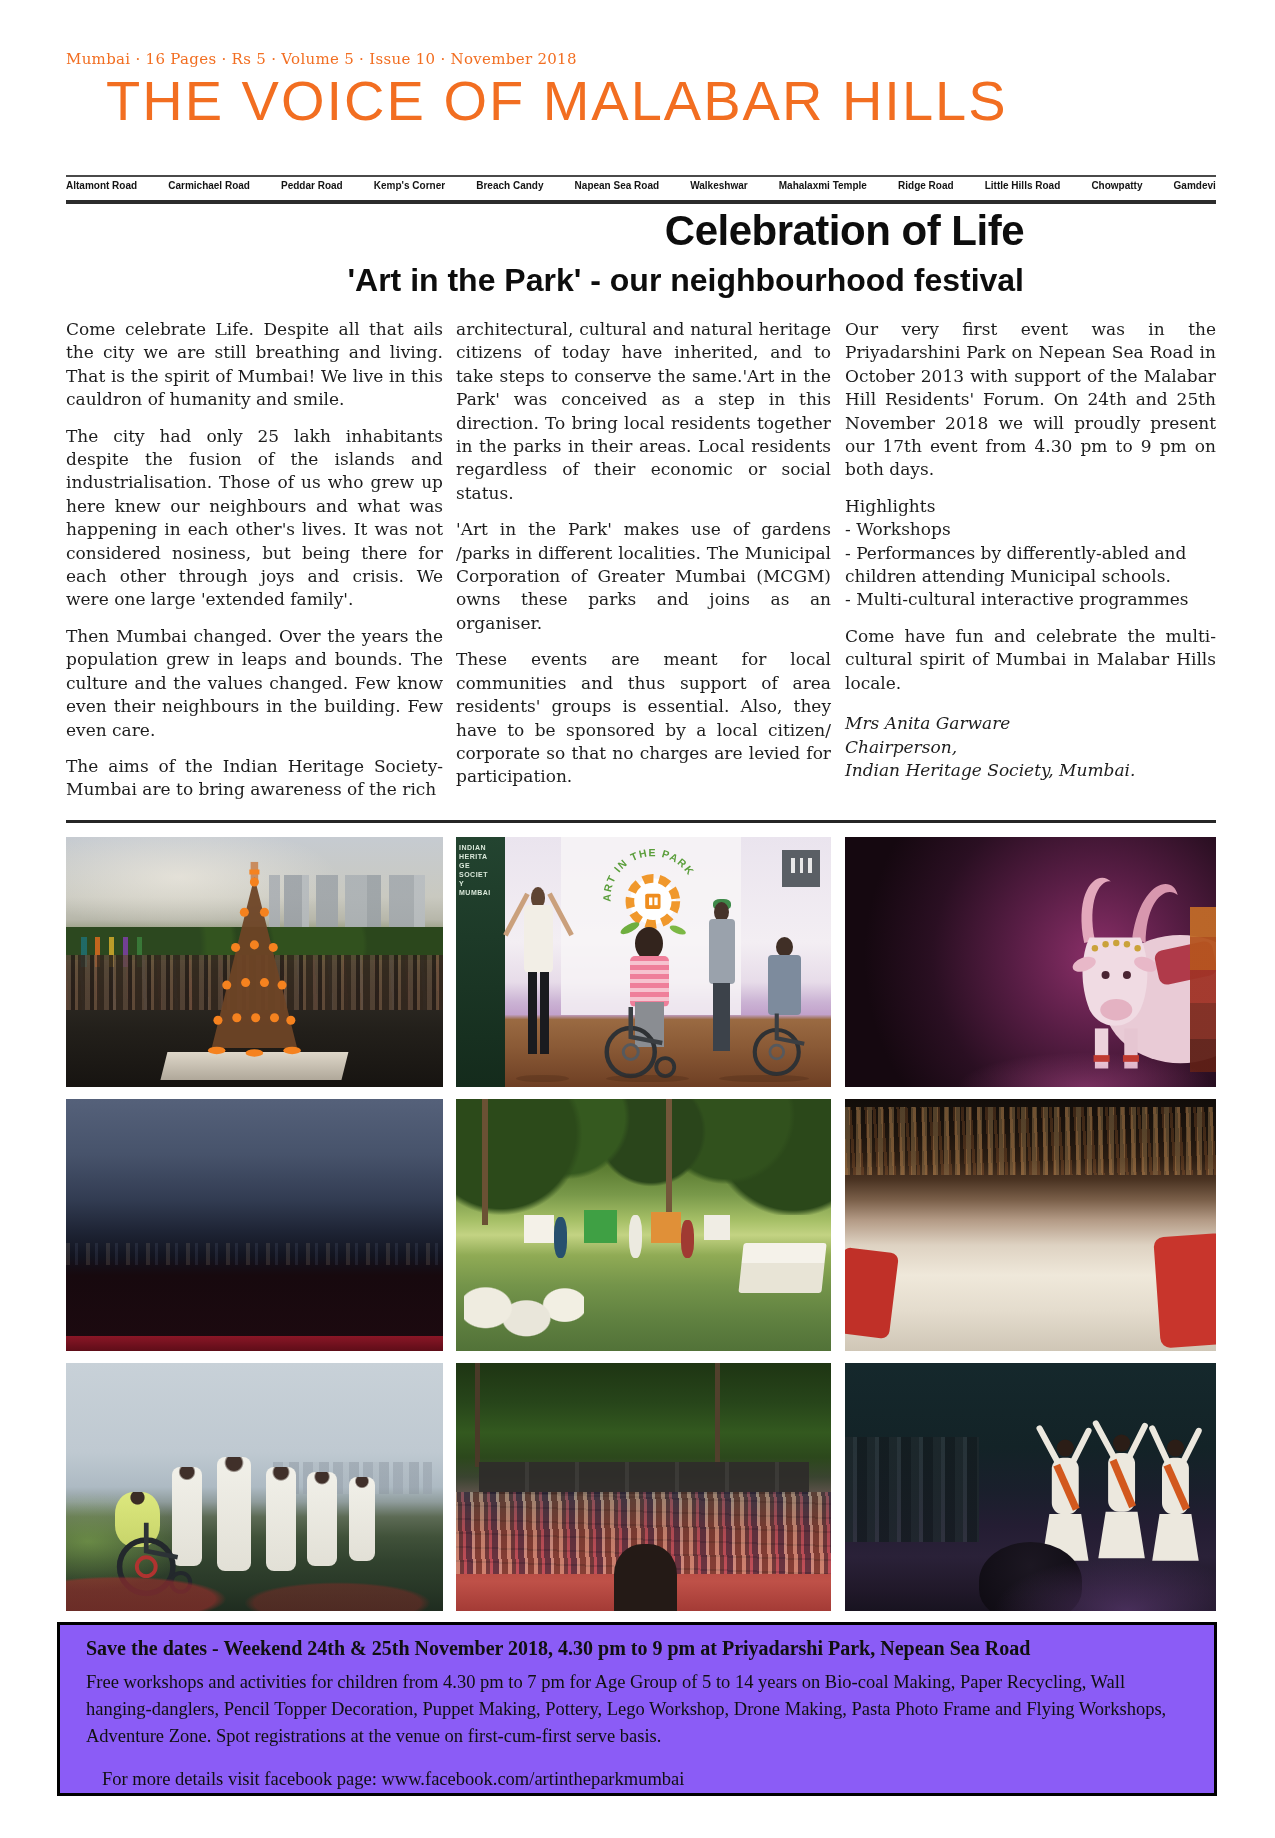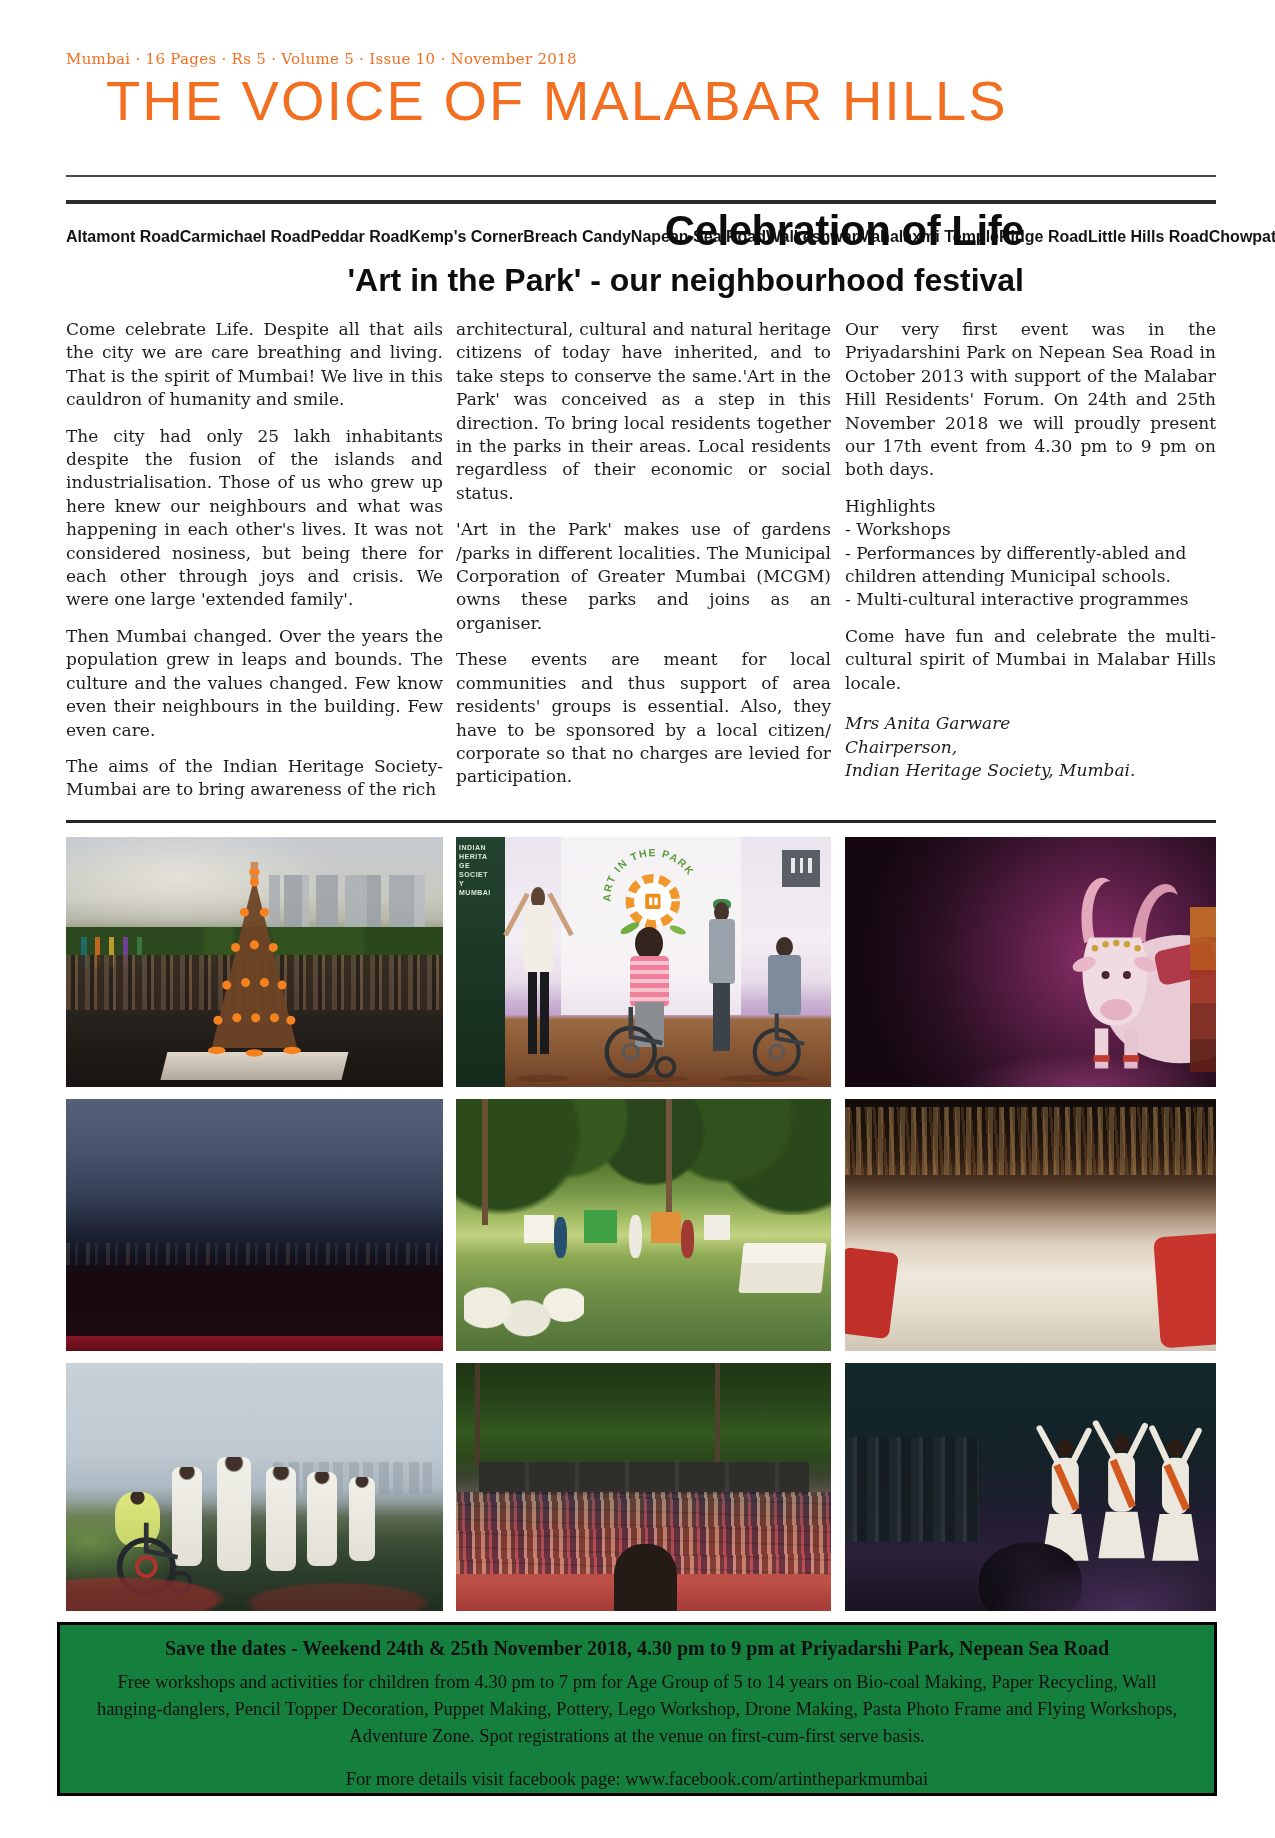--- a/index.html
+++ b/index.html
@@ -5,21 +5,21 @@
   html,body{margin:0;padding:0;background:#ffffff;}
   body{width:1275px;height:1838px;position:relative;font-family:"DejaVu Serif",serif;}
   .abs{position:absolute;}
 
   
   #meta{left:66px;top:50px;font-size:15px;letter-spacing:.3px;}
   #paper-title{left:106px;top:70px;font-family:"Liberation Sans",sans-serif;font-weight:normal;
                font-size:56px;letter-spacing:2px;line-height:1.1;white-space:nowrap;}
   .rule-thin{left:66px;width:1150px;top:175px;height:2px;background:#4a4a4a;}
   #locations{left:66px;width:1150px;top:180px;display:flex;justify-content:space-between;
-             font-family:"Liberation Sans",sans-serif;font-weight:bold;font-size:16px;color:#141414;margin-top:48px;}
+             font-family:"Liberation Sans",sans-serif;font-weight:bold;font-size:10px;color:#141414;}
   #locations span{white-space:nowrap;}
   .rule-thick{left:66px;width:1150px;top:200px;height:4px;background:#2c2c2c;}
 
   
   #head-block{left:66px;top:207px;width:958px;text-align:right;color:#0d0d0d;
               font-family:"Liberation Sans",sans-serif;}
   #headline{font-size:42px;font-weight:bold;letter-spacing:-.5px;margin:0;}
   #subheadline{font-size:32px;font-weight:bold;margin:7px 0 0;}
 
   
@@ -201,21 +201,21 @@
   .p9{background:linear-gradient(180deg,#15282c 0%,#132327 34%,#1a1f2c 52%,#241d33 66%,#2a2138 78%,#201829 92%,#181320 100%);}
   .p9-crowd{left:0;top:30%;width:36%;height:42%;opacity:.85;background:
       repeating-linear-gradient(90deg,rgba(30,40,44,.95) 0 8px,rgba(52,62,68,.7) 8px 12px,rgba(20,28,32,.95) 12px 22px);}
   .p9-dancers{left:34%;top:12%;width:66%;height:72%;}
   .p9-spk{left:36%;bottom:-4%;width:28%;height:32%;border-radius:50% 50% 40% 40%;
       background:radial-gradient(ellipse at 50% 30%,#1c1722,#0d0a11);}
   .p9-glow{right:0;bottom:0;width:60%;height:22%;background:radial-gradient(ellipse at 60% 100%,rgba(130,80,160,.45),transparent 70%);}
 
   
   #footer-box{left:57px;top:1622px;width:1160px;height:174px;border:3px solid #000;box-sizing:border-box;
-      background:#15803d;text-align:center;padding:9px 26px;font-family:"Liberation Serif",serif;color:#101010;}
+      background:#8b5cf6;text-align:left;padding:9px 26px;font-family:"Liberation Serif",serif;color:#101010;}
   #footer-save{font-weight:bold;font-size:20px;margin:3px 0 9px;}
   #footer-details{font-size:18.5px;line-height:27px;margin:0;}
   #footer-fb{font-size:18.5px;line-height:27px;margin:16px;}
 </style>
 </head>
 <body>
 
 <div class="abs" id="meta" style="color: rgb(242, 110, 33);">Mumbai · 16 Pages · Rs 5 · Volume 5 · Issue 10 · November 2018</div>
 <h1 class="abs" id="paper-title" style="margin: 0px; color: rgb(242, 110, 33);">THE VOICE OF MALABAR HILLS</h1>
 <div class="abs rule-thin"></div>
@@ -234,21 +234,21 @@
   <span>Gamdevi</span>
 </div>
 <div class="abs rule-thick"></div>
 
 <div class="abs" id="head-block">
   <div id="headline">Celebration of Life</div>
   <div id="subheadline">'Art in the Park' - our neighbourhood festival</div>
 </div>
 
 <div class="col" id="col1">
-  <p>Come celebrate Life. Despite all that ails the city we are care breathing and living. That is the spirit of Mumbai! We live in this cauldron of humanity and smile.</p>
+  <p>Come celebrate Life. Despite all that ails the city we are still breathing and living. That is the spirit of Mumbai! We live in this cauldron of humanity and smile.</p>
   <p>The city had only 25 lakh inhabitants despite the fusion of the islands and industrialisation. Those of us who grew up here knew our neighbours and what was happening in each other's lives. It was not considered nosiness, but being there for each other through joys and crisis. We were one large 'extended family'.</p>
   <p>Then Mumbai changed. Over the years the population grew in leaps and bounds. The culture and the values changed. Few know even their neighbours in the building. Few even care.</p>
   <p>The aims of the Indian Heritage Society-Mumbai are to bring awareness of the rich</p>
 </div>
 <div class="col" id="col2">
   <p>architectural, cultural and natural heritage citizens of today have inherited, and to take steps to conserve the same.'Art in the Park' was conceived as a step in this direction. To bring local residents together in the parks in their areas. Local residents regardless of their economic or social status.</p>
   <p>'Art in the Park' makes use of gardens /parks in different localities. The Municipal Corporation of Greater Mumbai (MCGM) owns these parks and joins as an organiser.</p>
   <p>These events are meant for local communities and thus support of area residents' groups is essential. Also, they have to be sponsored by a local citizen/ corporate so that no charges are levied for participation.</p>
 </div>
 <div class="col" id="col3">

